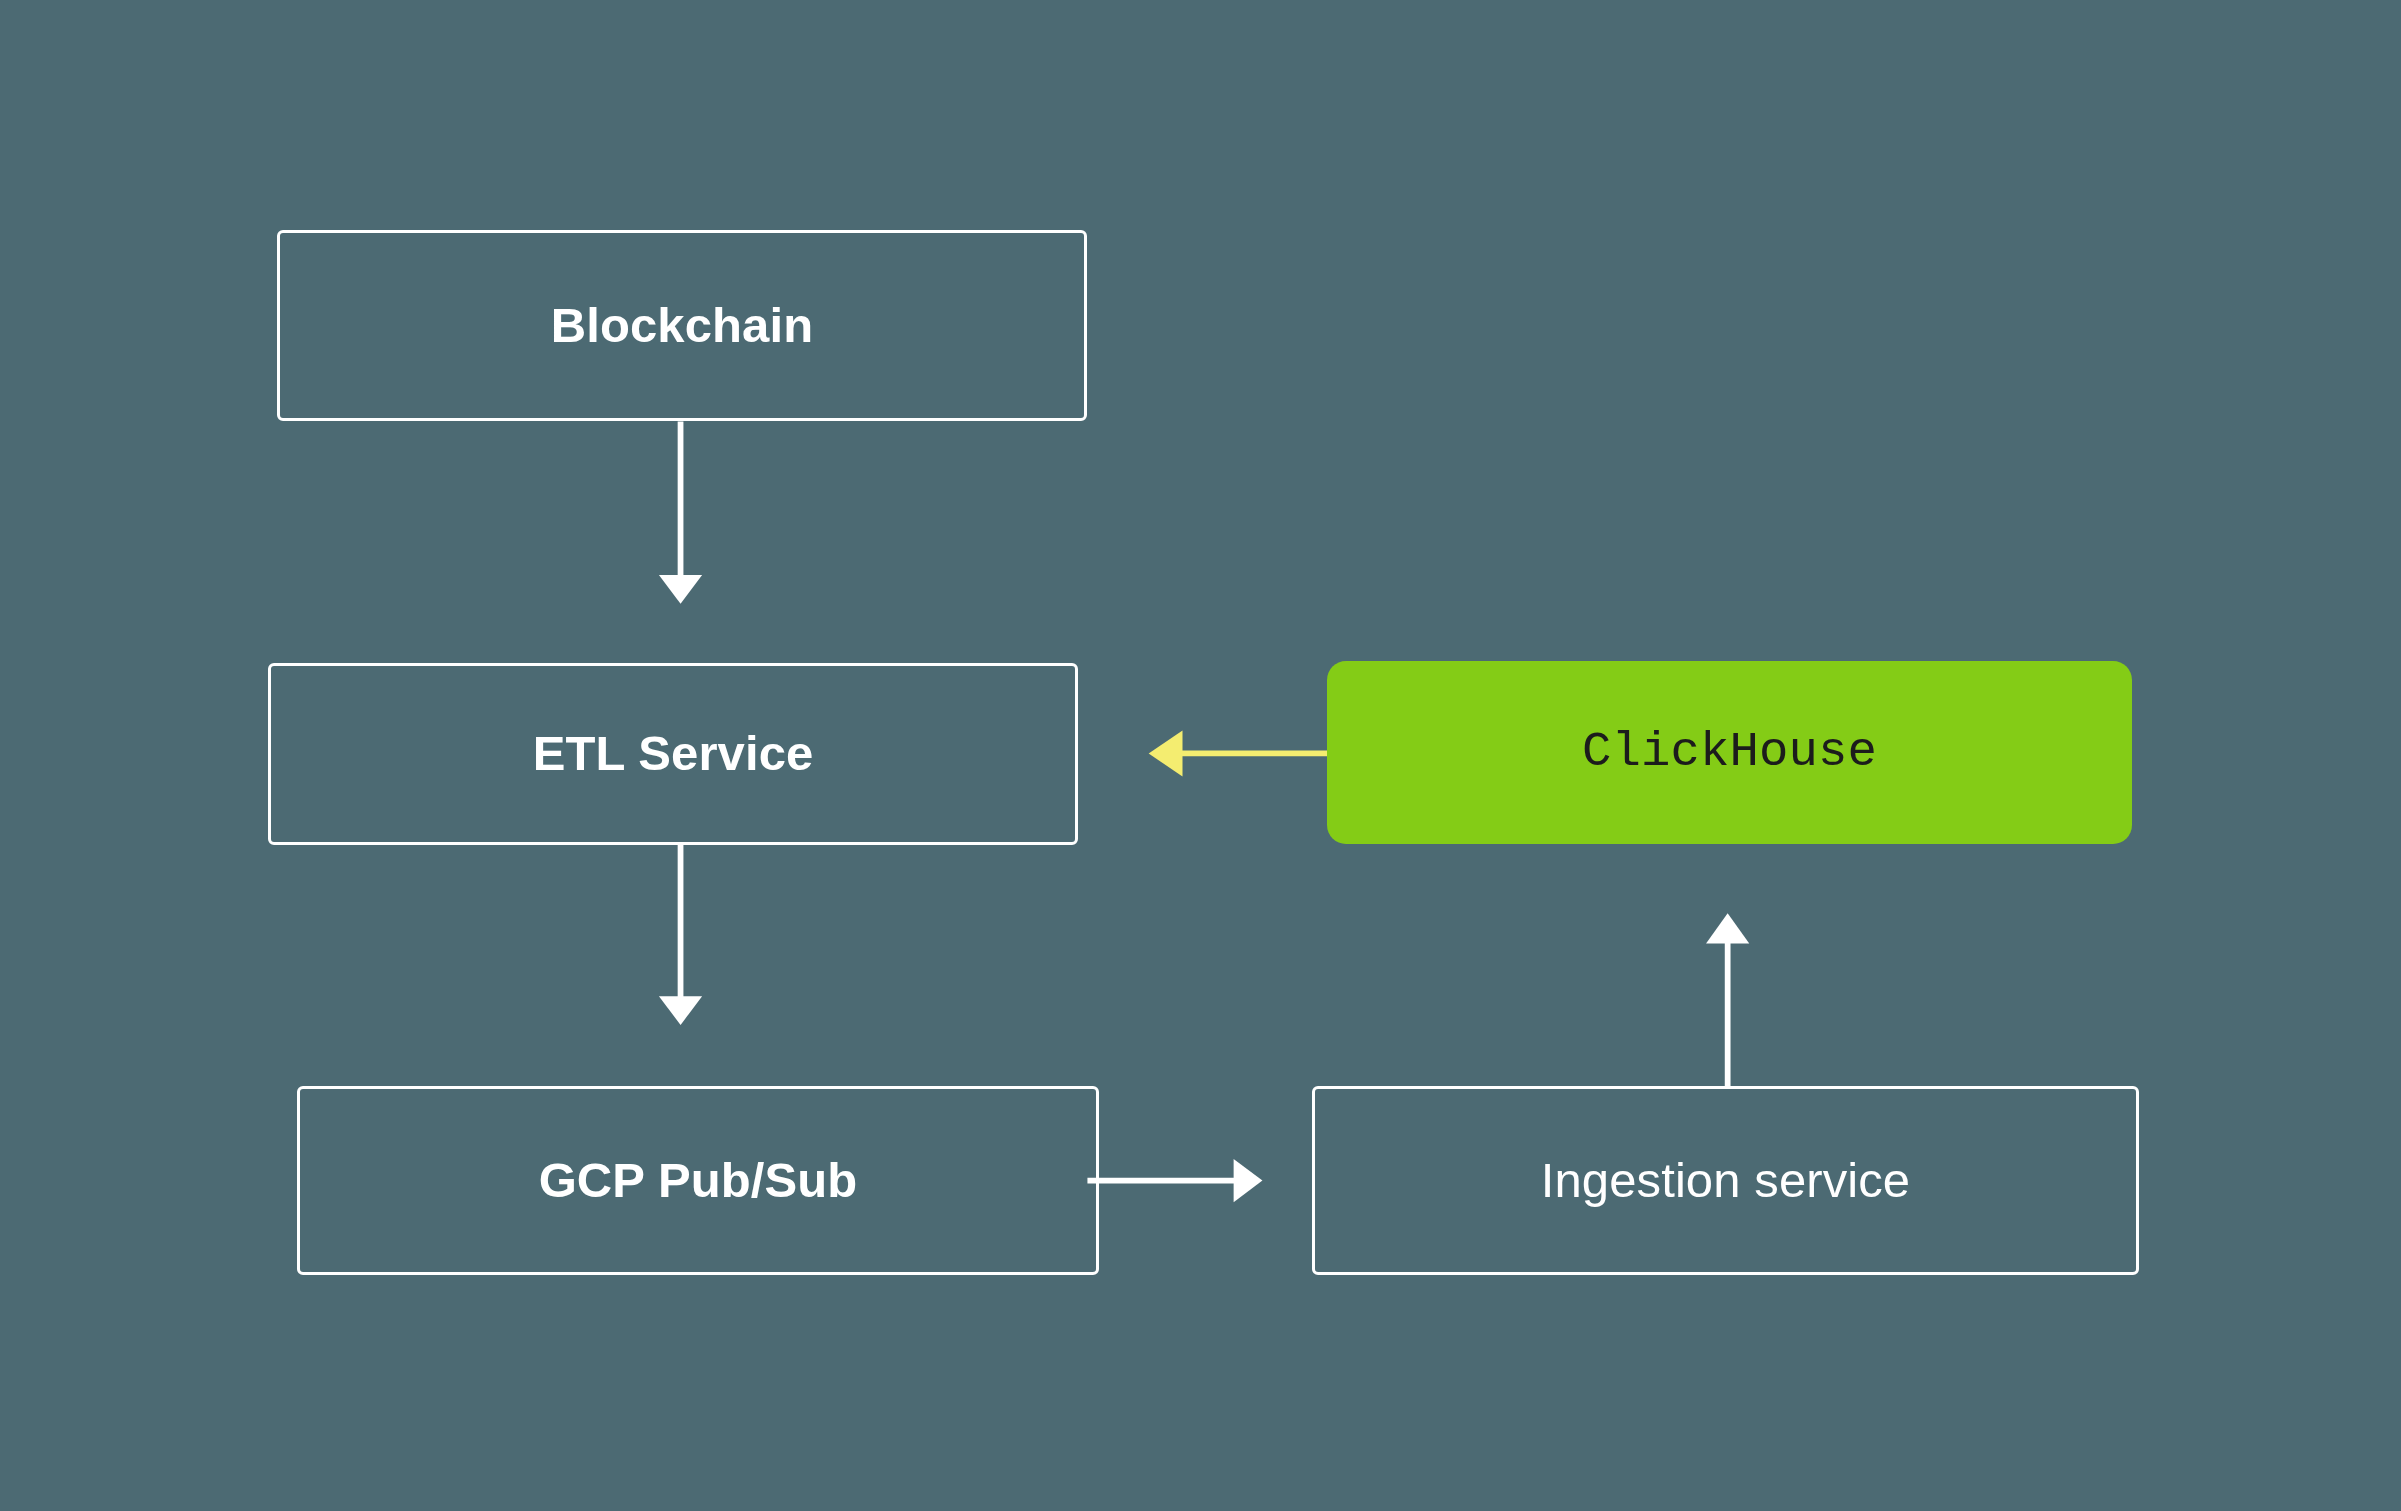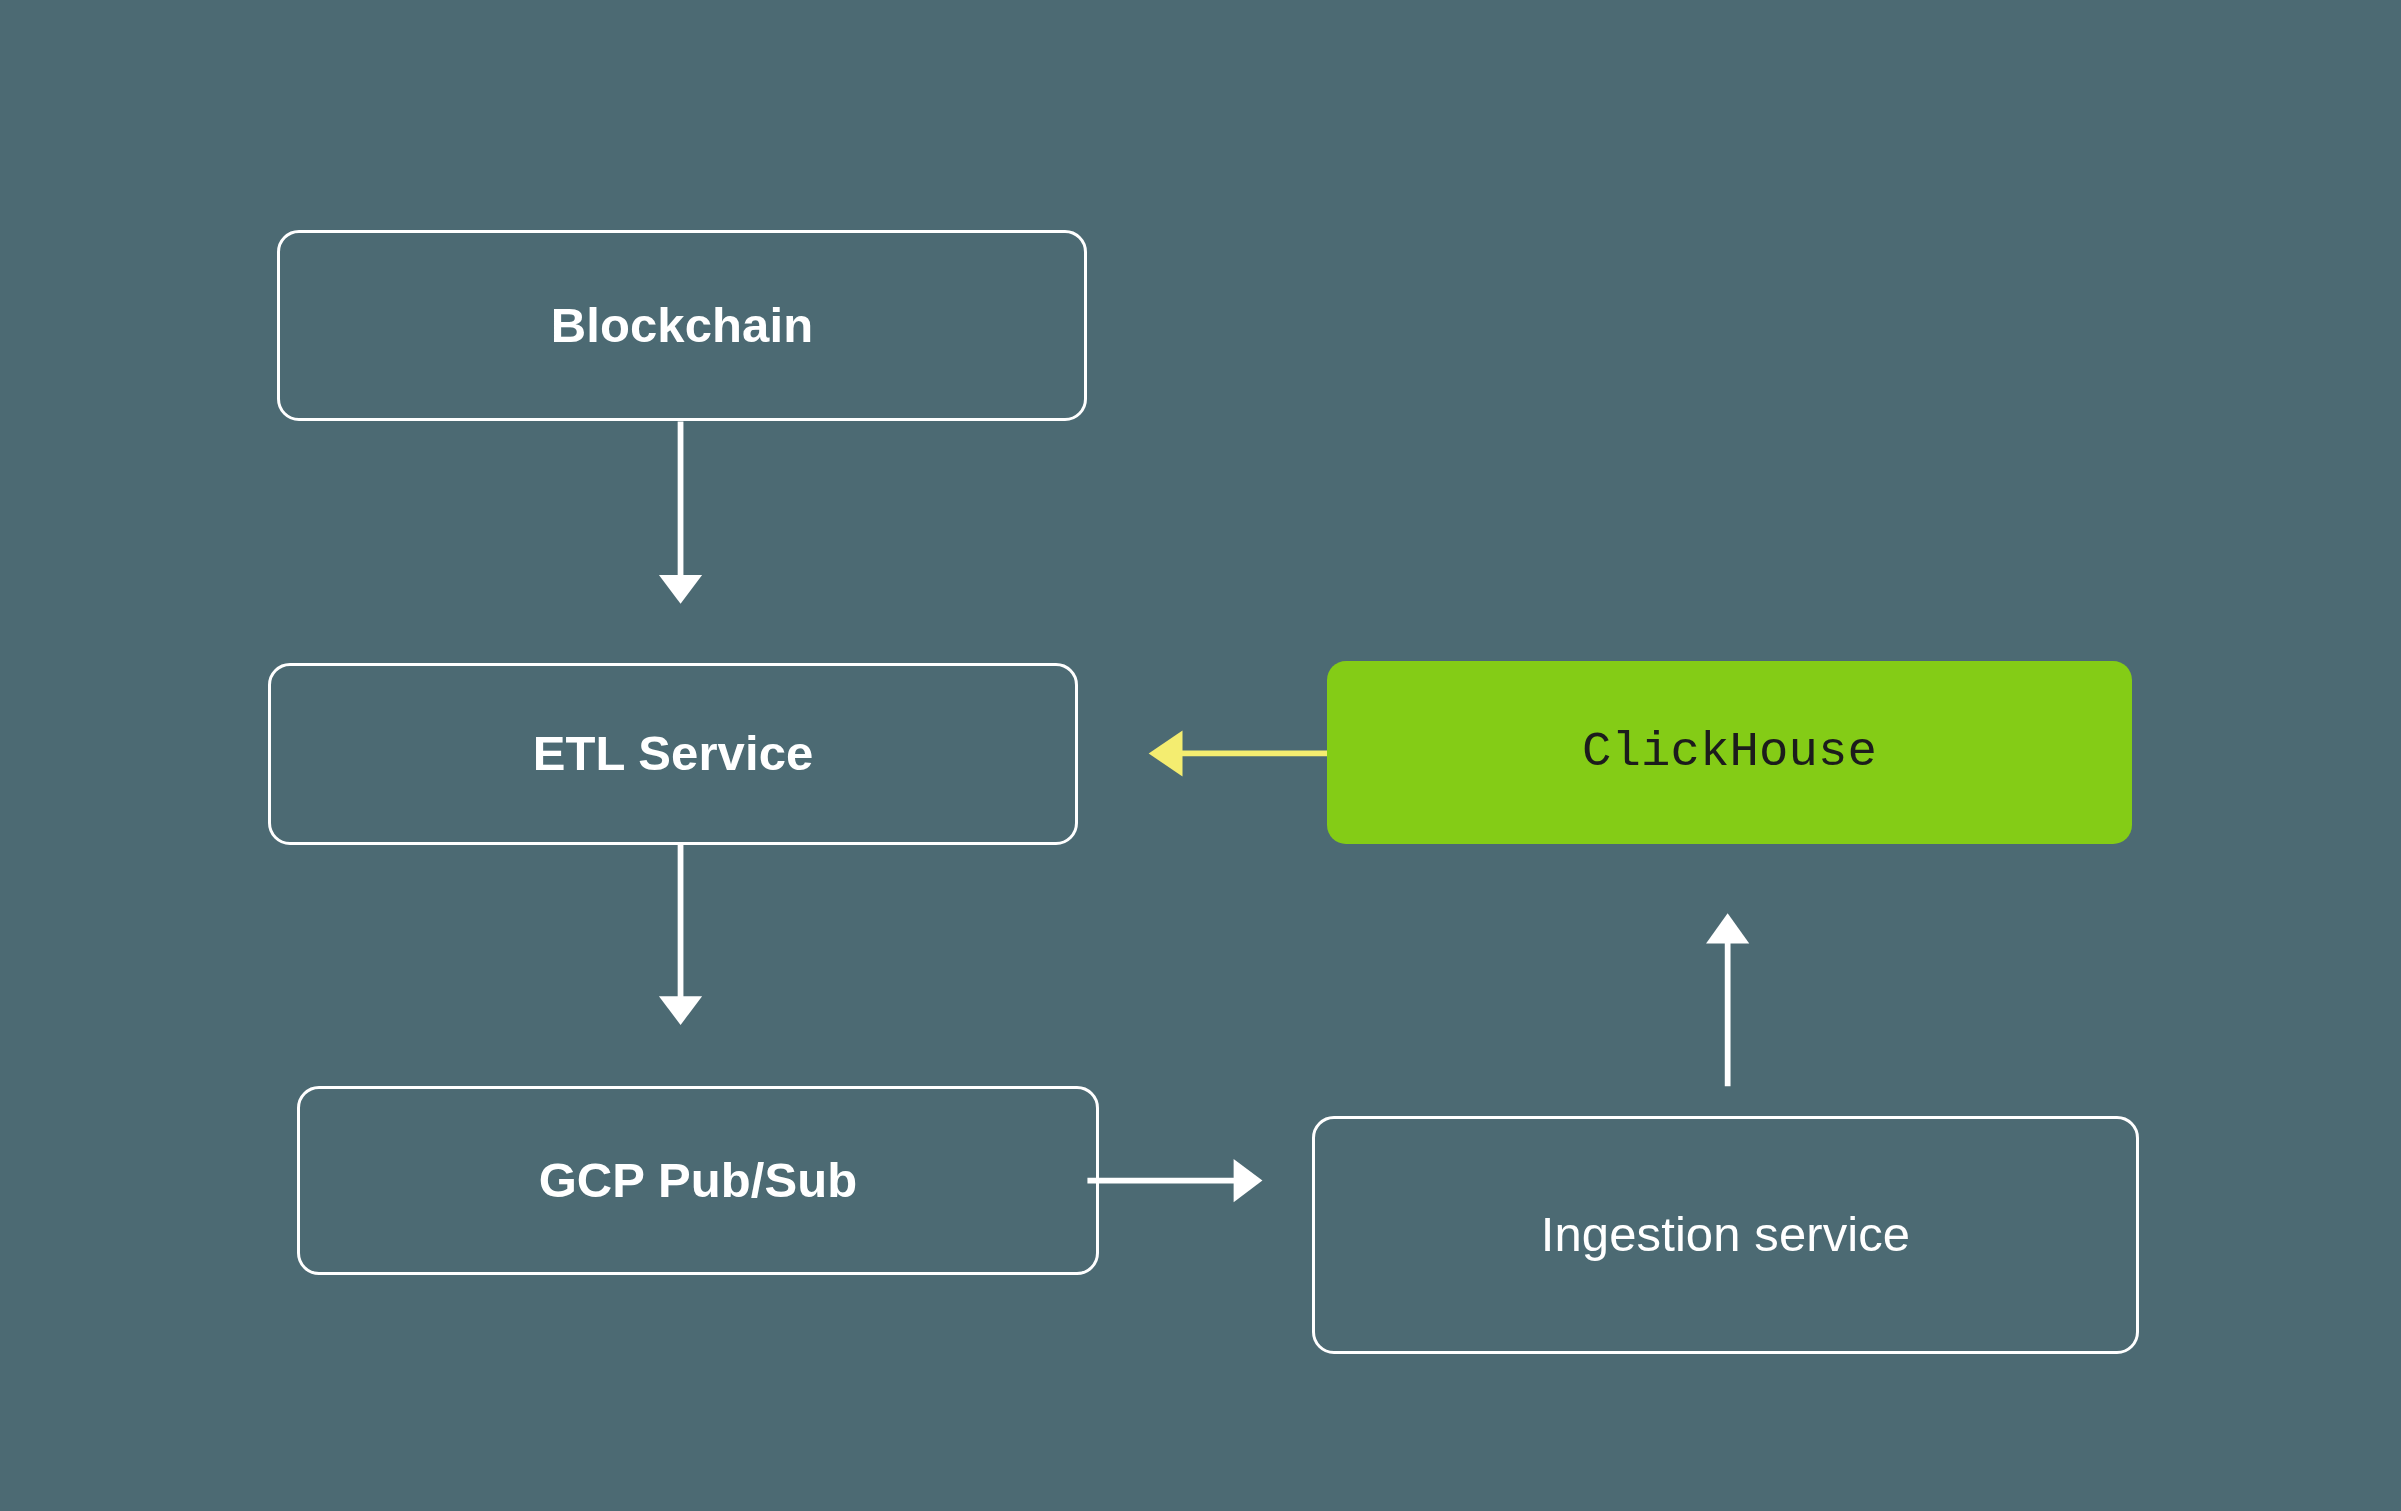--- a/index.html
+++ b/index.html
@@ -18,21 +18,21 @@
   .node {
     position: absolute;
     box-sizing: border-box;
     display: flex;
     align-items: center;
     justify-content: center;
     text-align: center;
   }
   .node-outline {
     border: 3.6px solid #ffffff;
-    border-radius: 22px;
+    border-radius: 6px;
     background: transparent;
   }
   .node-filled {
     border: none;
     border-radius: 19px;
   }
   .node-label {
     line-height: 1.1;
     white-space: nowrap;
     letter-spacing: 0.1px;
@@ -48,21 +48,21 @@
     width: 2401px;
     height: 1512px;
     pointer-events: none;
   }
 
   
   #node-blockchain { left: 277px;  top: 230px;  width: 810px; height: 191px; }
   #node-etl        { left: 268px;  top: 663px;  width: 810px; height: 182px; }
   #node-pubsub     { left: 277px;  top: 1086px; width: 802px; height: 189px; margin-left: 20px; }
   #node-clickhouse { left: 1327px; top: 661px;  width: 805px; height: 183px; }
-  #node-ingestion  { left: 1312px; top: 1116px; width: 827px; height: 238px; text-align: right; }
+  #node-ingestion  { left: 1312px; top: 1086px; width: 827px; height: 189px; text-align: right; }
 </style>
 </head>
 <body style="background: rgb(76, 106, 115);">
 
 <div id="canvas" style="background: rgb(76, 106, 115);">
 
   <svg id="edges" viewBox="0 0 3334 2099" xmlns="http://www.w3.org/2000/svg">
 
     <g>
       <line x1="945" y1="585" x2="945" y2="800" stroke="#ffffff" stroke-width="8"></line>

